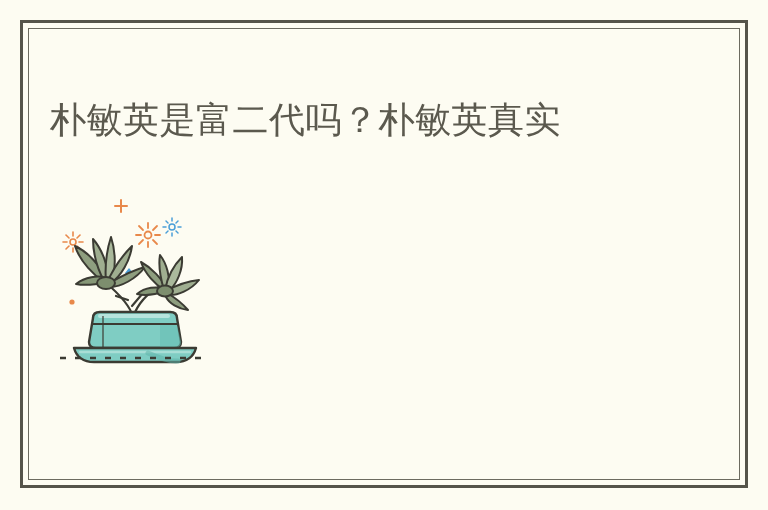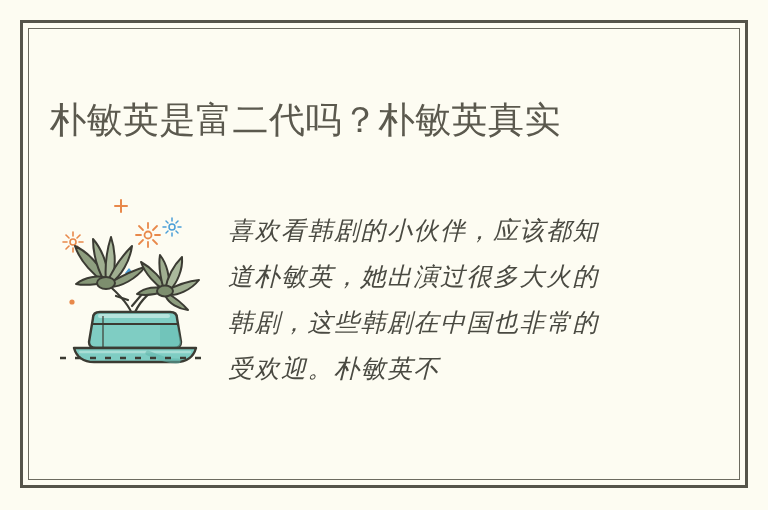--- a/index.html
+++ b/index.html
@@ -208,20 +208,14 @@
         <path d="M32 162 L142 162" stroke="#a9ded6" stroke-width="2.5" stroke-linecap="round" fill="none"></path>
         <path d="M100 163 Q120 172 130 171" stroke="#5fb4aa" stroke-width="5" stroke-linecap="round" fill="none" opacity="0.55"></path>
       </g>
 
       <g>
         <line x1="12" y1="168" x2="160" y2="168" stroke="#3b3b33" stroke-width="2.4" stroke-linecap="butt" stroke-dasharray="6 9"></line>
       </g>
     </svg>
   </div>
 
-  <div id="body-text">
-    <span class="bline">喜欢看韩剧的小伙伴，应该都知</span>
-    <span class="bline">道朴敏英，她出演过很多大火的</span>
-    <span class="bline">韩剧，这些韩剧在中国也非常的</span>
-    <span class="bline">受欢迎。朴敏英不</span>
-  </div>
 
 </div>
 
 </body></html>

